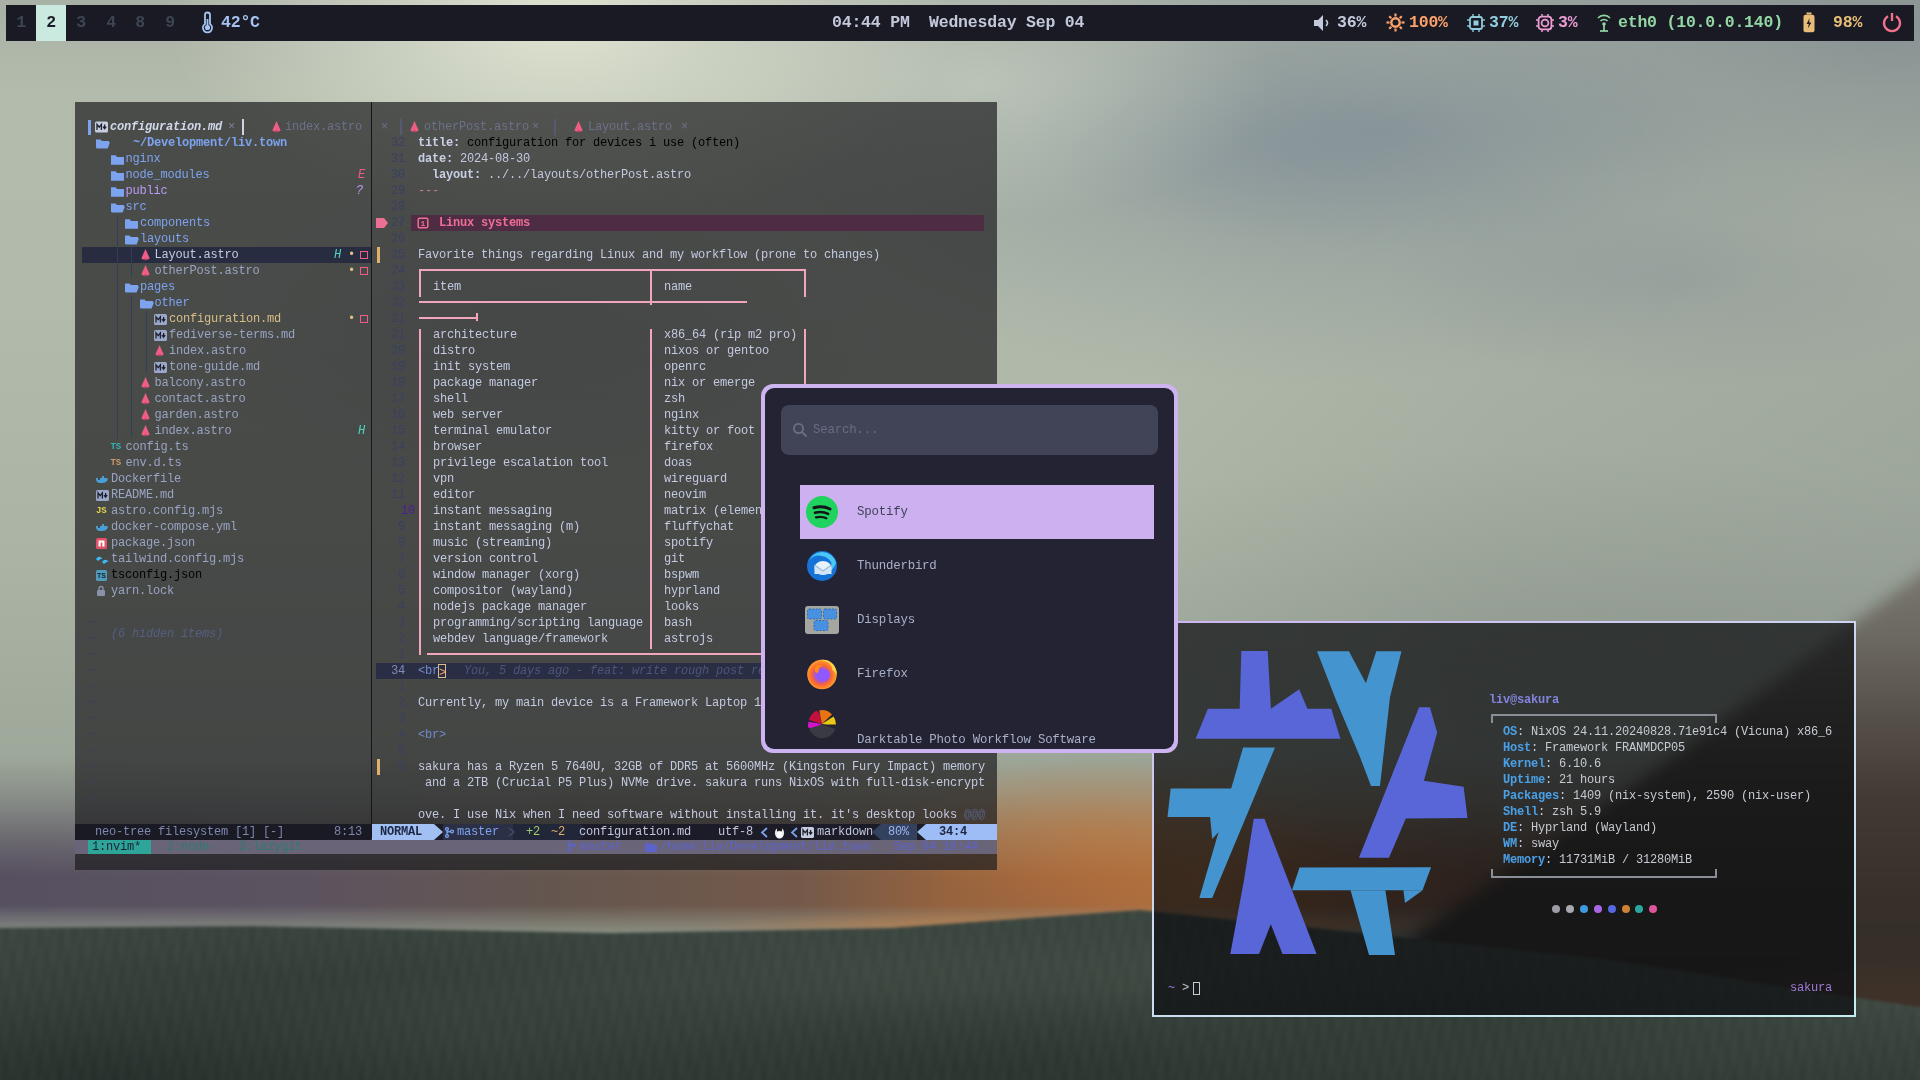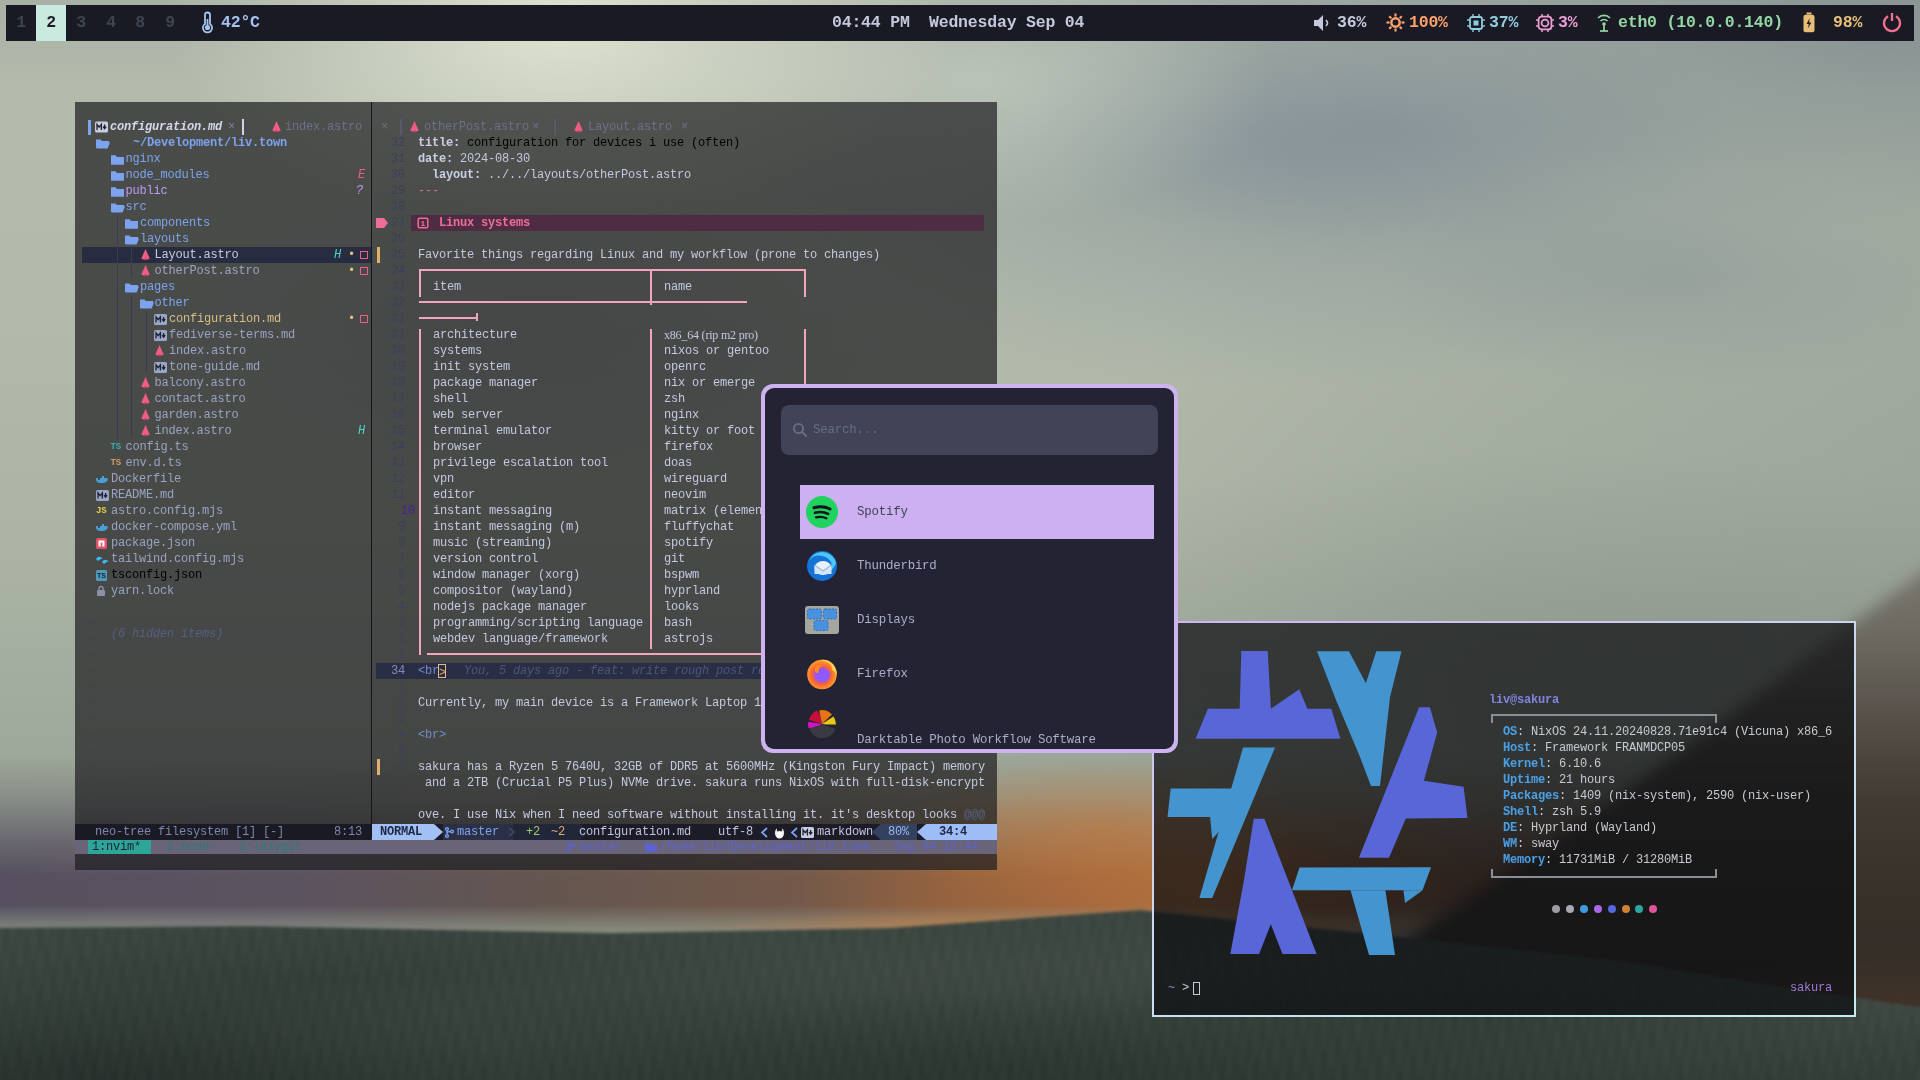--- a/index.html
+++ b/index.html
@@ -353,23 +353,23 @@
 <div class="a" style="left:664px;top:279px"><span style="color:#c3c9e0;">name</span></div>
 <div class="a" style="left:419px;top:301px;width:328px;height:2px;background:#f2a6bc"></div>
 <div class="a" style="left:650px;top:297px;width:2px;height:8px;background:#f2a6bc"></div>
 <div class="a" style="left:419px;top:317px;width:58px;height:2px;background:#f2a6bc"></div>
 <div class="a" style="left:476px;top:313px;width:2px;height:8px;background:#f2a6bc"></div>
 <div class="a" style="left:419px;top:329px;width:2px;height:326px;background:#f2a6bc"></div>
 <div class="a" style="left:650px;top:329px;width:2px;height:320px;background:#f2a6bc"></div>
 <div class="a" style="left:804px;top:329px;width:2px;height:320px;background:#f2a6bc"></div>
 <div class="a" style="left:391.0px;top:327px;color:#3a4060">21</div>
 <div class="a" style="left:433px;top:327px"><span style="color:#c3c9e0;">architecture</span></div>
-<div class="a" style="left:664px;top:327px"><span style="color:#c3c9e0;font-family:Liberation Serif, serif;">x86_64 (rip m2 pro)</span></div>
+<div class="a" style="left:664px;top:327px"><span style="color:#c3c9e0;">x86_64 (rip m2 pro)</span></div>
 <div class="a" style="left:391.0px;top:343px;color:#3a4060">20</div>
-<div class="a" style="left:433px;top:343px"><span style="color:#c3c9e0;">systems</span></div>
+<div class="a" style="left:433px;top:343px"><span style="color:#c3c9e0;">distro</span></div>
 <div class="a" style="left:664px;top:343px"><span style="color:#c3c9e0;">nixos or gentoo</span></div>
 <div class="a" style="left:391.0px;top:359px;color:#3a4060">19</div>
 <div class="a" style="left:433px;top:359px"><span style="color:#c3c9e0;">init system</span></div>
 <div class="a" style="left:664px;top:359px"><span style="color:#c3c9e0;">openrc</span></div>
 <div class="a" style="left:391.0px;top:375px;color:#3a4060">18</div>
 <div class="a" style="left:433px;top:375px"><span style="color:#c3c9e0;">package manager</span></div>
 <div class="a" style="left:664px;top:375px"><span style="color:#c3c9e0;">nix or emerge</span></div>
 <div class="a" style="left:391.0px;top:391px;color:#3a4060">17</div>
 <div class="a" style="left:433px;top:391px"><span style="color:#c3c9e0;">shell</span></div>
 <div class="a" style="left:664px;top:391px"><span style="color:#c3c9e0;">zsh</span></div>

